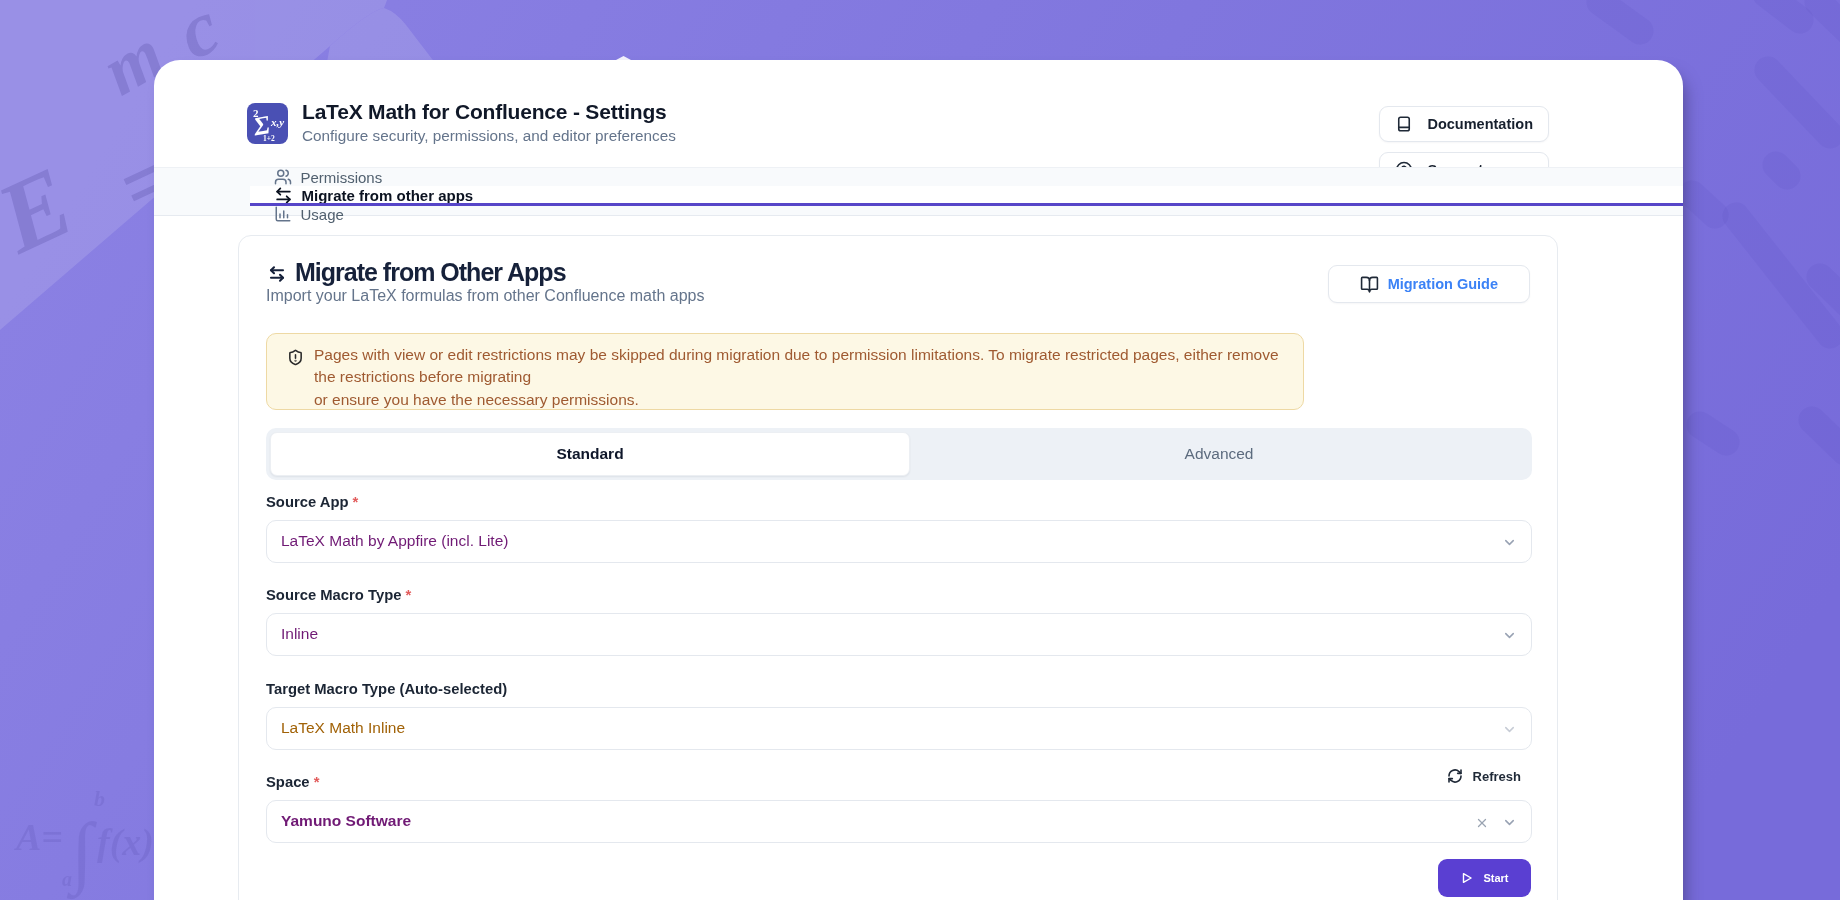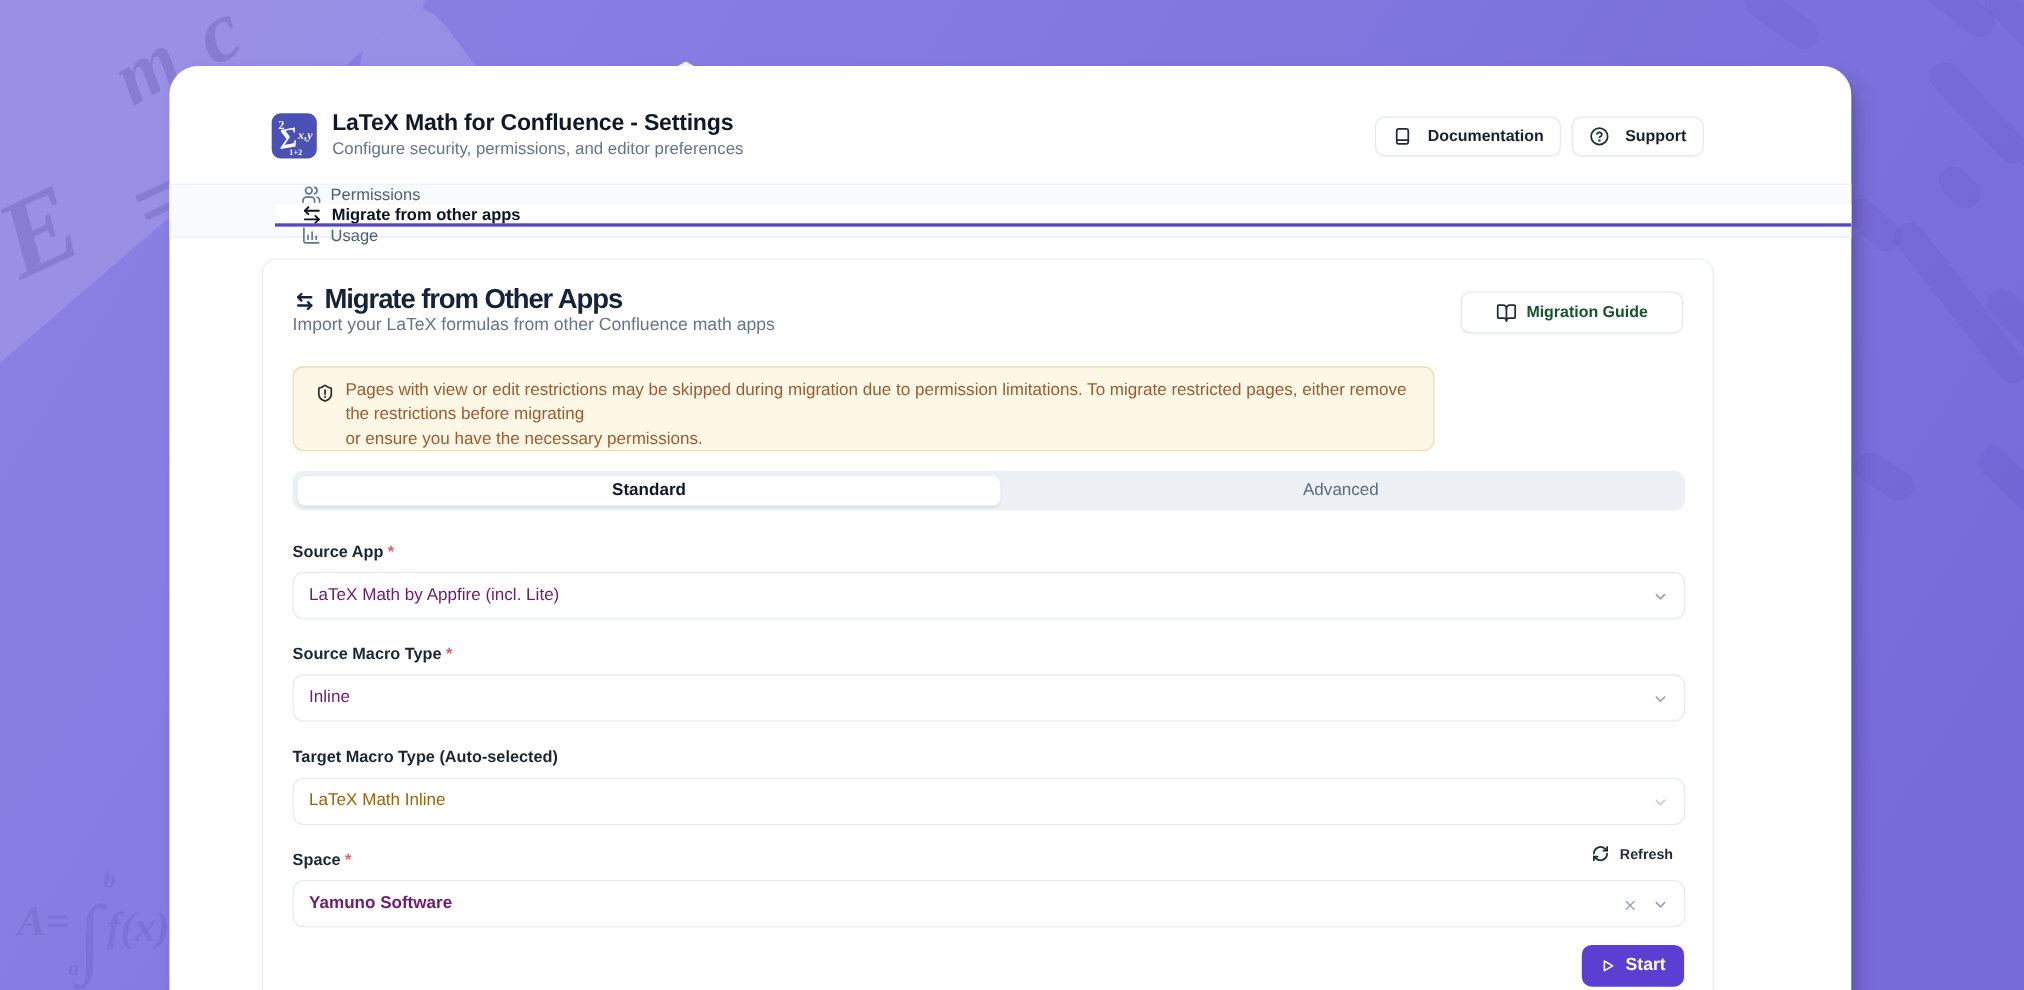--- a/index.html
+++ b/index.html
@@ -8,47 +8,47 @@
   #bgdeco { position:absolute; inset:0; }
   .card {
     position:absolute; left:154px; top:60px; width:1529px; height:880px;
     background:#ffffff; border-radius:26px;
     box-shadow:7px 10px 16px -5px rgba(45,40,85,.5);
   }
   
   .logo { position:absolute; left:93px; top:43px; width:41px; height:41px; border-radius:8px; background:#4a50b4; }
   .htitle { position:absolute; left:148px; top:40px; font-size:21px; font-weight:700; color:#101828; letter-spacing:-0.2px; }
   .hsub   { position:absolute; left:148px; top:67px; font-size:15.3px; color:#64748b; }
-  .hbtns  { position:absolute; right:134px; top:46px; display:flex; gap:10px; }
+  .hbtns  { position:absolute; right:134px; top:46px; display:flex; gap:10px;flex-direction:column; }
   .hbtn { height:36px; background:#fff; border:1px solid #e4e8ee; border-radius:9px; display:flex; align-items:center; gap:14px; padding:0 15px; font-size:14.5px; font-weight:600; color:#17202e; box-shadow:0 1px 2px rgba(16,24,40,.04); }
   
   .tabs { position:absolute; left:0; top:107px; width:100%; height:49px; background:#f8fafc; border-top:1px solid #eef1f5; border-bottom:1px solid #e6eaf0; display:flex; align-items:stretch; padding-left:96px;flex-direction:column; }
   .tab { display:flex; align-items:center; gap:9px; padding:0 23.5px; font-size:15px; font-weight:500; color:#51606f; position:relative; }
   .tab.active { background:#ffffff; color:#0b1220; font-weight:600; }
   .tab.active:after { content:""; position:absolute; left:0; right:0; bottom:-1px; height:3px; background:#5645c8; }
   
   .panel { position:absolute; left:84px; top:175px; width:1320px; height:800px; background:#fff; border:1px solid #e7ebf0; border-radius:13px; }
   .pico { position:absolute; left:29px; top:29px; }
   .ph2 { position:absolute; left:56px; top:22px; font-size:25px; font-weight:700; color:#16213a; letter-spacing:-1px; }
   .psub { position:absolute; left:27px; top:51px; font-size:16px; color:#64748b; }
-  .mgbtn { position:absolute; right:27px; top:29px; height:38px; background:#fff; border:1px solid #e4e8ee; border-radius:9px; display:flex; align-items:center; gap:9px; padding:0 31px; font-size:14.5px; font-weight:600; color:#14532d; box-shadow:0 1px 2px rgba(16,24,40,.04); }
+  .mgbtn { position:absolute; right:27px; top:29px; height:38px; background:#fff; border:1px solid #e4e8ee; border-radius:9px; display:flex; align-items:center; gap:9px; padding:0 31px; font-size:14.5px; font-weight:600; color:#3b82f6; box-shadow:0 1px 2px rgba(16,24,40,.04); }
   .warn { position:absolute; left:27px; top:97px; width:1038px; height:77px; background:#fdf8e5; border:1px solid #eed9a4; border-radius:10px; }
   .warn .wi { position:absolute; left:20px; top:15px; }
   .warn .wt { position:absolute; left:47px; top:9.5px; font-size:15.5px; line-height:22.5px; color:#9f5a31; }
-  .seg { position:absolute; left:27px; top:192px; width:1266px; height:36px; background:#edf1f6; border-radius:10px; display:flex; padding:4px; }
+  .seg { position:absolute; left:27px; top:192px; width:1266px; height:52px; background:#edf1f6; border-radius:10px; display:flex; padding:4px; }
   .seg .s { flex:1 1 0; display:flex; align-items:center; justify-content:center; font-size:15.5px; }
   .seg .on { flex:1.016 1 0; background:#fff; border:1px solid #eceff3; border-radius:7px; font-weight:600; color:#0f172a; box-shadow:0 1px 2px rgba(16,24,40,.07); }
   .seg .off { flex:0.984 1 0; color:#5c6b7e; font-weight:500; }
   .lbl { position:absolute; left:27px; font-size:14.8px; font-weight:600; color:#1b2534; }
   .lbl .req { color:#e25c5c; font-weight:600; }
   .sel { position:absolute; left:27px; width:1266px; height:42.5px; background:#fff; border:1px solid #e4e8ee; border-radius:10px; font-size:15.5px; color:#701a75; display:flex; align-items:center; padding:0 14px; }
   .sel .xic { position:absolute; right:42px; top:15px; }
   .sel .chev { position:absolute; right:14px; top:14px; }
   .refresh { position:absolute; right:36px; top:532px; display:flex; align-items:center; gap:10px; font-size:13px; font-weight:600; color:#1f2937; }
-  .startb { position:absolute; right:26px; top:623px; width:93px; height:38px; background:#5a3fd2; border-radius:9px; display:flex; align-items:center; justify-content:center; gap:9px; color:#fff; font-size:16px; font-weight:600; }
+  .startb { position:absolute; right:26px; top:623px; width:93px; height:38px; background:#5a3fd2; border-radius:9px; display:flex; align-items:center; justify-content:center; gap:9px; color:#fff; font-size:11px; font-weight:600; }
 </style>
 </head>
 <body>
 <svg id="bgdeco" width="1840" height="900" viewBox="0 0 1840 900">
   <defs>
     <linearGradient id="bgg" x1="0%" y1="35%" x2="100%" y2="65%">
       <stop offset="0%" stop-color="#8a80e3"></stop>
       <stop offset="50%" stop-color="#8076de"></stop>
       <stop offset="100%" stop-color="#776bda"></stop>
     </linearGradient>

